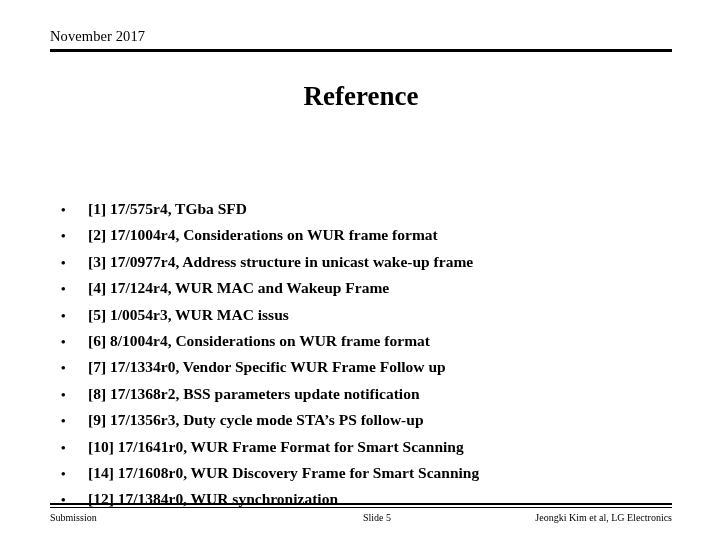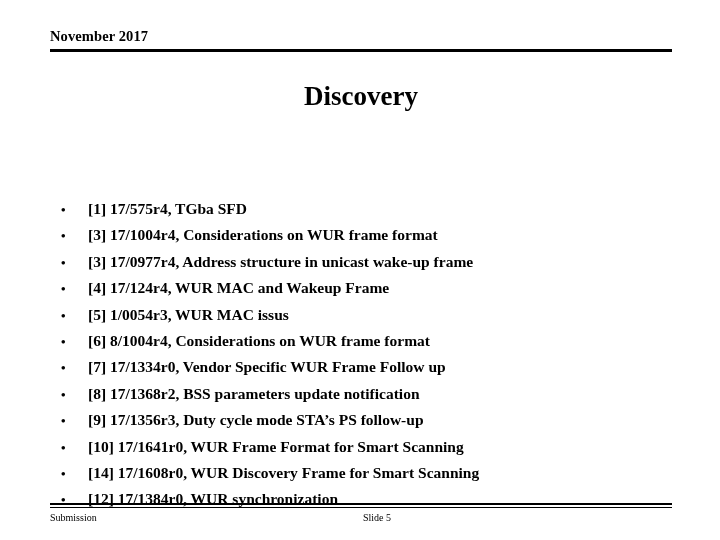--- a/index.html
+++ b/index.html
@@ -30,21 +30,21 @@
     left: 50px;
     top: 28px;
     width: 622px;
     height: 24px;
   }
   .header-row {
     display: flex;
     justify-content: flex-start;
     align-items: baseline;
     font-size: 14.5px;
-    font-weight: bold;
+    font-weight: normal;
     line-height: 17px;
     letter-spacing: 0.1px;
   }
   .header-left {
     white-space: nowrap;
   }
   .header-right {
     white-space: nowrap;
     margin-right: 0px;
   }
@@ -153,32 +153,32 @@
 
 <div class="slide">
 
   <div class="header">
     <div class="header-row">
       <span class="header-left">November 2017</span>
     </div>
   </div>
   <div class="header-rule"></div>
 
-  <div class="title">Discovery</div>
+  <div class="title">Reference</div>
 
   <div class="body-list">
 
     <div class="bullet-row">
       <span class="bullet-mark">•</span>
       <span class="bullet-text">[1] 17/575r4, TGba SFD</span>
     </div>
 
     <div class="bullet-row">
       <span class="bullet-mark">•</span>
-      <span class="bullet-text">[3] 17/1004r4, Considerations on WUR frame format</span>
+      <span class="bullet-text">[2] 17/1004r4, Considerations on WUR frame format</span>
     </div>
 
     <div class="bullet-row">
       <span class="bullet-mark">•</span>
       <span class="bullet-text">[3] 17/0977r4, Address structure in unicast wake-up frame</span>
     </div>
 
     <div class="bullet-row">
       <span class="bullet-mark">•</span>
       <span class="bullet-text">[4] 17/124r4, WUR MAC and Wakeup Frame</span>
@@ -224,15 +224,16 @@
       <span class="bullet-text">[12] 17/1384r0, WUR synchronization</span>
     </div>
 
   </div>
 
   <div class="footer-rule-thick"></div>
   <div class="footer-rule-thin"></div>
   <div class="footer">
     <span class="footer-left">Submission</span>
     <span class="footer-center">Slide 5</span>
+    <span class="footer-right">Jeongki Kim et al, LG Electronics</span>
   </div>
 
 </div>
 
 </body></html>

